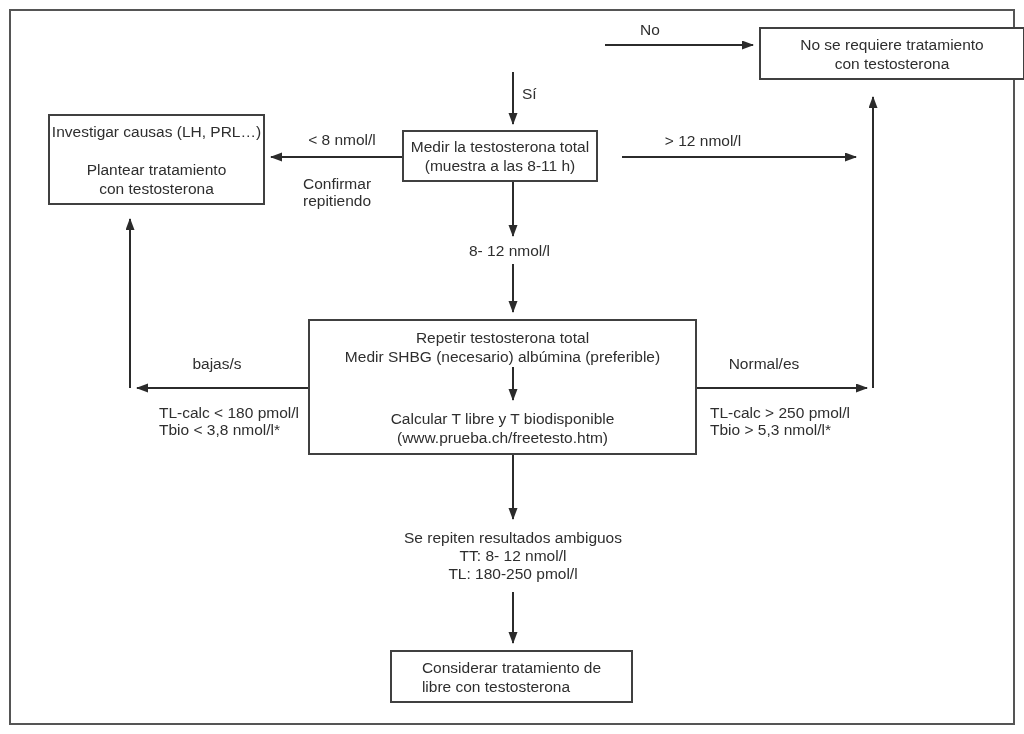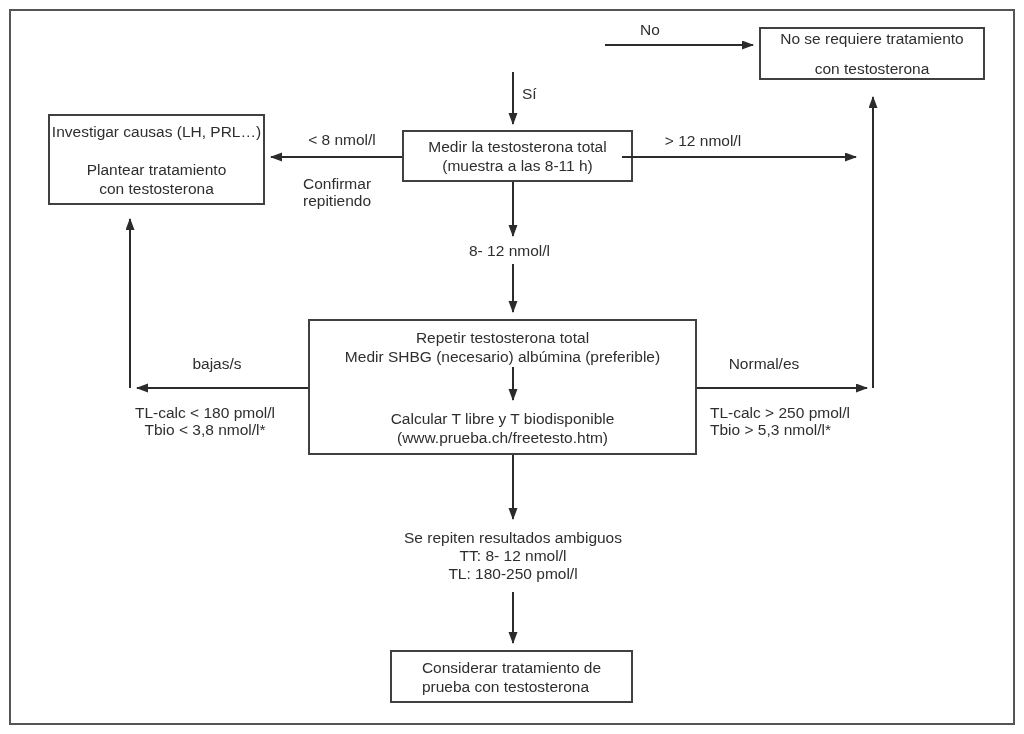--- a/index.html
+++ b/index.html
@@ -20,43 +20,43 @@
     border:2px solid var(--box-border,#404040);
     background:var(--bg,#fff);
     display:flex;flex-direction:column;align-items:center;justify-content:center;
     text-align:center;
     font-size:15.5px;line-height:19px;
     box-sizing:border-box;
     z-index:2;
   }
   .node .ln{white-space:nowrap;}
   #b-symptoms{left:418px;top:18px;width:187px;height:54px;}
-  #b-notreat {left:759px;top:27px;width:226px;height:53px;justify-content:space-between;}
-  #b-measure {left:402px;top:130px;width:231px;height:52px;}
+  #b-notreat {left:759px;top:27px;width:266px;height:53px;}
+  #b-measure {left:402px;top:130px;width:196px;height:52px;}
   #b-invest  {left:48px; top:114px;width:217px;height:91px;}
   #b-repeat  {left:308px;top:319px;width:389px;height:136px;display:block;}
   #b-consider{left:390px;top:650px;width:243px;height:53px;}
   #b-invest .gap-after{margin-bottom:19px;}
   #b-repeat .blk{position:absolute;left:0;right:0;text-align:center;}
   #b-repeat .blk.top{top:7px;}
   #b-repeat .blk.bottom{bottom:6px;}
   #b-consider .inner{text-align:left;}
   .lbl{
     position:absolute;font-size:15.5px;line-height:19px;
     color:var(--text,#2e2e2e);white-space:nowrap;z-index:3;
   }
   .lbl.tight{line-height:17px;}
   #l-no     {left:610px;top:20px;width:80px;text-align:center;}
   #l-si     {left:522px;top:84px;}
   #l-lt8    {left:292px;top:130px;width:100px;text-align:center;}
   #l-confirm{left:303px;top:175px;}
   #l-gt12   {left:648px;top:131px;width:110px;text-align:center;}
   #l-mid    {left:447px;top:241px;width:125px;text-align:center;}
   #l-bajas  {left:172px;top:354px;width:90px;text-align:center;}
-  #l-tllow  {left:130px;top:404px;width:150px;text-align:center;}
+  #l-tllow  {left:159px;top:404px;width:150px;text-align:left;}
   #l-normal {left:718px;top:354px;width:92px;text-align:center;}
   #l-tlhigh {left:710px;top:404px;text-align:left;}
   #l-amb    {left:393px;top:529px;width:240px;text-align:center;line-height:18px;}
   svg.wires{
     position:absolute;left:0;top:0;z-index:4;pointer-events:none;
   }
   svg.wires line{stroke:var(--line,#2b2b2b);stroke-width:2;fill:none;}
   svg.wires marker path{fill:var(--line,#2b2b2b);}
 </style>
 </head>
@@ -90,21 +90,21 @@
     </div>
     <div class="blk bottom">
       <div class="ln">Calcular T libre y T biodisponible</div>
       <div class="ln">(www.prueba.ch/freetesto.htm)</div>
     </div>
   </div>
 
   <div class="node" id="b-consider">
     <div class="inner">
       <div class="ln">Considerar tratamiento de</div>
-      <div class="ln">prueba con testosterona</div>
+      <div class="ln">libre con testosterona</div>
     </div>
   </div>
 
   <div class="lbl" id="l-no">No</div>
   <div class="lbl" id="l-si">Sí</div>
   <div class="lbl" id="l-lt8">&lt; 8 nmol/l</div>
   <div class="lbl tight" id="l-confirm">
     <div>Confirmar</div>
     <div>repitiendo</div>
   </div>

